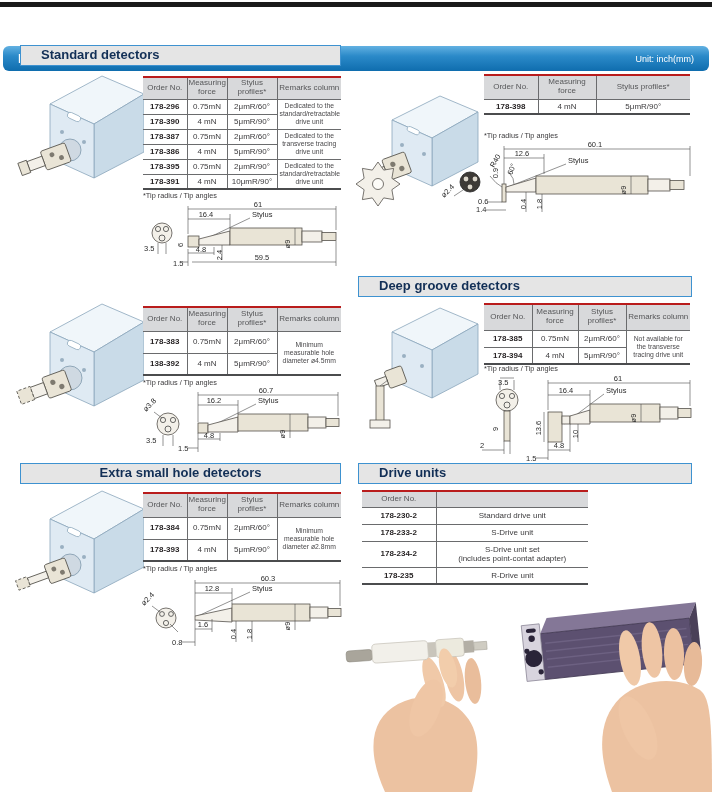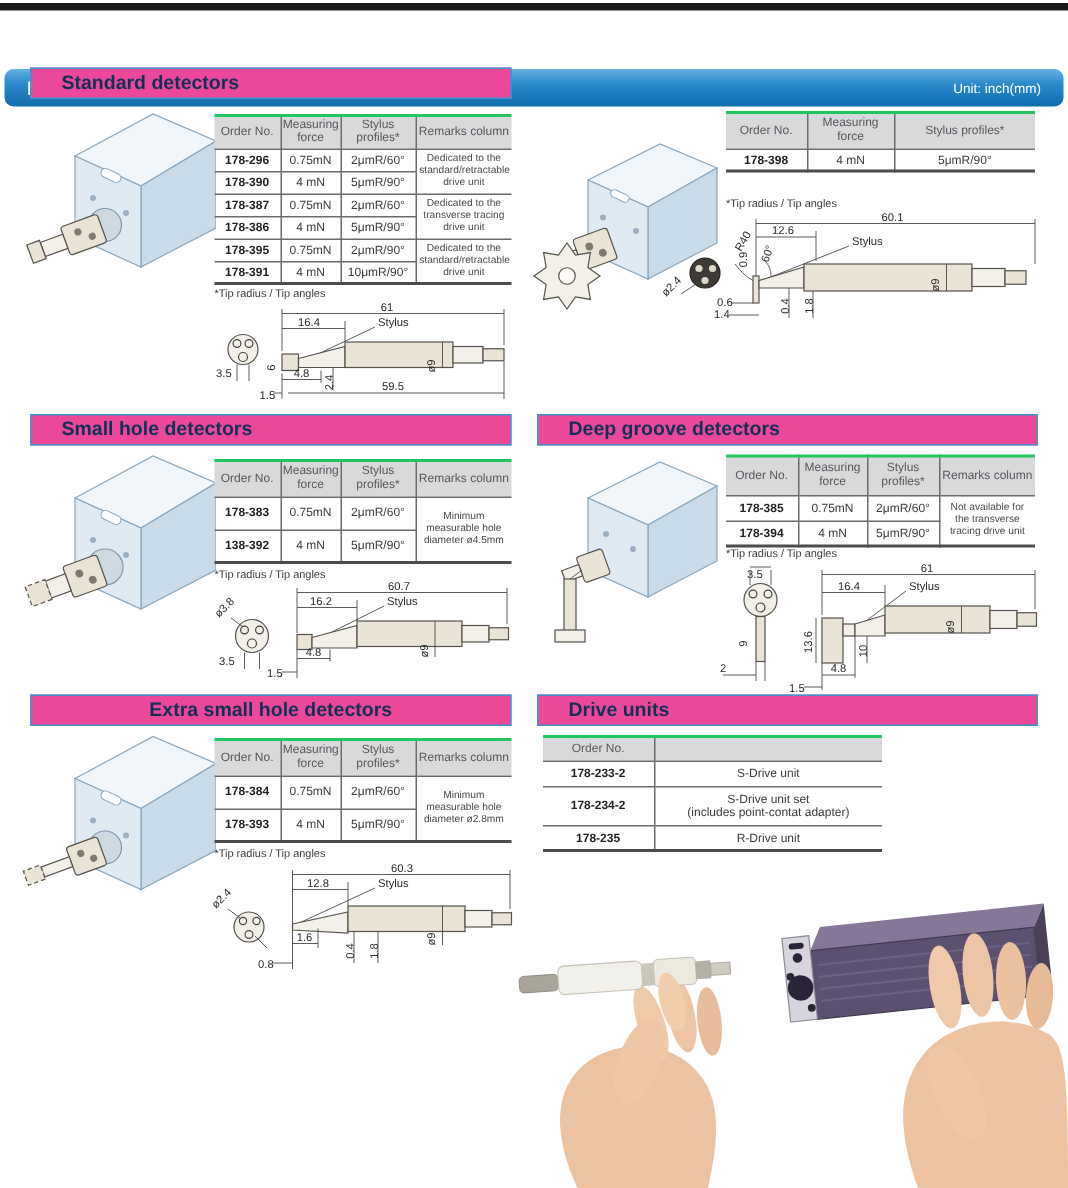--- a/index.html
+++ b/index.html
@@ -5,28 +5,28 @@
   html,body{margin:0;padding:0;background:#fff;}
   .page{position:relative;width:712px;height:792px;background:#fff;overflow:hidden;
         font-family:"Liberation Sans",sans-serif;color:#231f20;}
   .topbar{position:absolute;left:0;top:2px;width:712px;height:5px;background:#1a1a1a;}
   .hdr{position:absolute;left:3px;top:13px;width:706px;height:25px;border-radius:6px;
        background:linear-gradient(180deg,#62b1e2 0%,#2b8ac9 40%,#0f6dae 100%);
        display:flex;align-items:center;justify-content:space-between;
        padding:0 15px;box-sizing:border-box;color:#fff;margin-top:33px;}
   .hdr .t{font-size:13px;font-weight:bold;}
   .hdr .u{font-size:9px;}
-  .sec{position:absolute;box-sizing:border-box;height:21px;background:#ec4899;
+  .sec{position:absolute;box-sizing:border-box;height:21px;background:#e5e5e5;
        border:1.6px solid #3e92d0;color:#122f56;font-weight:bold;font-size:13px;
        line-height:17px;padding:0 20px;}
   table.cat{border-collapse:collapse;font-size:8px;color:#3c3b3d;table-layout:fixed;}
   table.cat th{background:#d8d9db;color:#565759;font-weight:normal;border:1px solid #6a6b6d;
        padding:1px 1px;text-align:center;line-height:1.1;}
   table.cat td{border:1px solid #6a6b6d;padding:0 2px;text-align:center;line-height:1.15;}
-  table.cat{border-top:2px solid #22c55e;border-bottom:2px solid #4b4c4e;padding-left:20px;}
+  table.cat{border-top:2px solid #b91c1c;border-bottom:2px solid #4b4c4e;padding-left:20px;}
   table.cat th:first-child,table.cat td:first-child{border-left:none;}
   table.cat th:last-child,table.cat td:last-child{border-right:none;}
   td.ord{font-weight:bold;color:#231f20;}
   td.rem{font-size:6.8px;text-align:left;color:#4a494b;padding:1px 2px;}
   .fnote{position:absolute;font-size:7.3px;color:#3c3b3d;}
   .dg{position:absolute;}
   .dt{font-size:7.5px;fill:#2b2b2b;font-family:"Liberation Sans",sans-serif;}
   .dl{stroke:#4a4a4a;stroke-width:0.6;fill:none;}
   .pt{fill:#e9e4d6;stroke:#55524c;stroke-width:0.8;}
   .pt2{fill:#f3f0e9;stroke:#55524c;stroke-width:0.8;}
@@ -233,23 +233,20 @@
     <line class="dl" x1="56" y1="70" x2="76" y2="70"></line>
     <text class="dt" x="46" y="72">1.4</text>
     <text class="dt" transform="rotate(-90 96 64)" x="96" y="64" text-anchor="middle">0.4</text>
     <line class="dl" x1="96" y1="52" x2="96" y2="72"></line>
     <text class="dt" transform="rotate(-90 112 64)" x="112" y="64" text-anchor="middle">1.8</text>
     <line class="dl" x1="112" y1="54" x2="112" y2="72"></line>
     <text class="dt" transform="rotate(-90 196 50)" x="196" y="50" text-anchor="middle">ø9</text>
     <line class="dl" x1="201" y1="36" x2="201" y2="54"></line>
   </svg>
 
-  <div class="sec" style="left:20px;top:276px;width:321px;">
-    <span>Small hole detectors</span>
-  </div>
 
   <svg class="dg" style="left:12px;top:296px;" width="132" height="132" viewBox="0 0 132 132">
     <polygon class="iso-top" points="38,36 90,8 132,26 82,56"></polygon>
     <polygon class="iso-side" points="82,56 132,26 132,84 82,110"></polygon>
     <polygon class="iso-front" points="38,36 82,56 82,110 38,90"></polygon>
     <rect x="55" y="46" width="14" height="6" rx="3" transform="rotate(25 62 49)" fill="#fff" stroke="#8aa6bb" stroke-width="0.7"></rect>
     <circle cx="50" cy="64" r="2" fill="#9ab0c2"></circle>
       <circle cx="72" cy="74" r="2" fill="#9ab0c2"></circle>
     <circle cx="58" cy="82" r="12" fill="#cfd9e2" stroke="#7e98ac" stroke-width="0.8"></circle>
     <g transform="translate(56,84) rotate(160)">
@@ -517,20 +514,24 @@
         <col style="width:152px">
       </colgroup>
     <thead>
         <tr style="height:16px;">
       <th>Order No.</th>
       <th></th>
     </tr>
       </thead>
     <tbody>
       <tr style="height:17px;">
+        <td class="ord">178-230-2</td>
+        <td>Standard drive unit</td>
+      </tr>
+      <tr style="height:17px;">
         <td class="ord">178-233-2</td>
         <td>S-Drive unit</td>
       </tr>
       <tr style="height:26px;">
         <td class="ord">178-234-2</td>
         <td>
           <div>S-Drive unit set</div>
           <div>(includes point-contat adapter)</div>
         </td>
       </tr>

